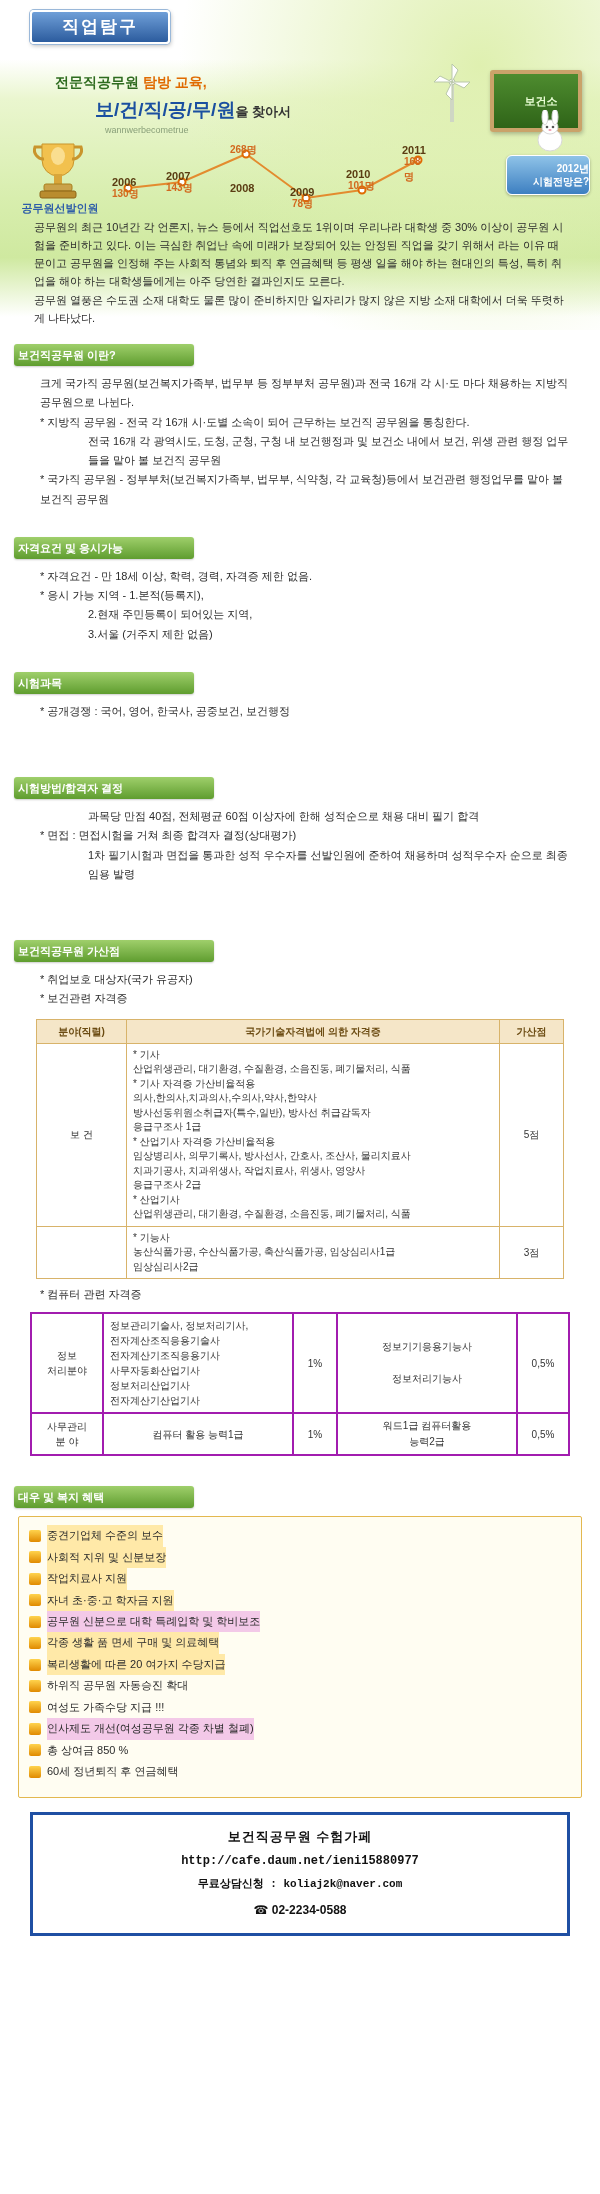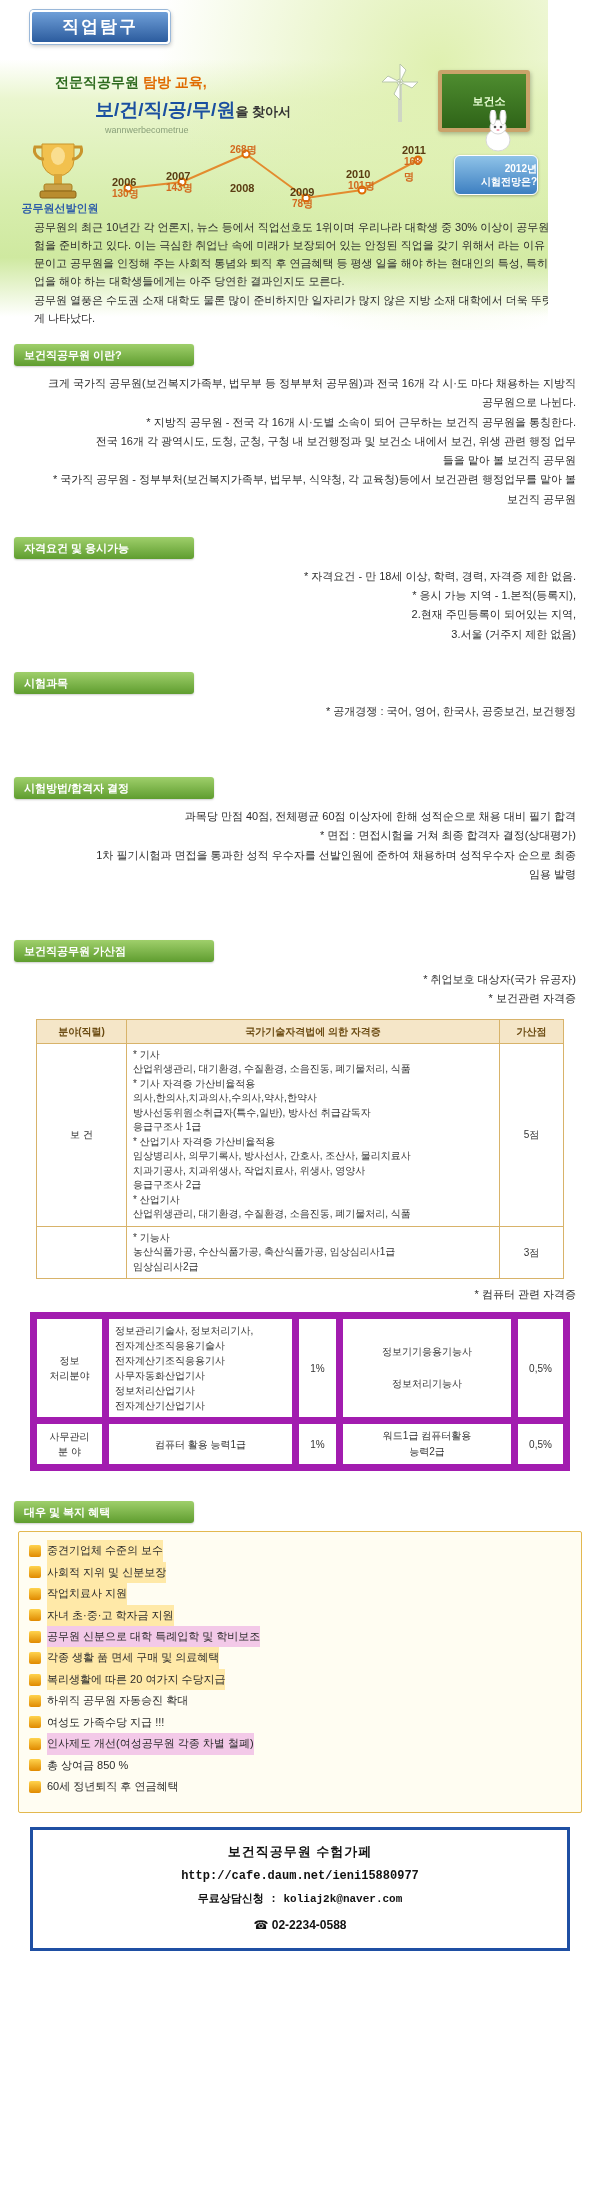--- a/index.html
+++ b/index.html
@@ -10,21 +10,21 @@
     background:#ffffff;
     color:#333;
     font-size:11px;
     line-height:1.5;
   }
   .page { width:600px; position:relative; background:#fff; }
 
   
   .hero {
     position:relative;
-    width:548px;
+    width:600px;
     height:330px;
     background:
       radial-gradient(circle at 80% 20%, #dff0b0 0%, rgba(223,240,176,0) 55%),
       linear-gradient(#ffffff 0%, #ffffff 18%, #eaf6cf 30%, #d8eeae 60%, #cfe9a0 78%, #ffffff 96%);
     overflow:hidden;
   }
   .title-badge {
     position:absolute; left:30px; top:10px;
     width:140px; height:34px;
     background:linear-gradient(#6f9fd8,#2c5c9e);
@@ -97,43 +97,43 @@
     font-size:11px; color:#2b2b2b; line-height:1.65;
   }
 
   
   .sec-head {
     margin:14px 0 8px 14px;
     width:180px; height:22px;
     background:linear-gradient(#9fcf6b,#5f9d2f);
     border-radius:3px;
     color:#fff; font-size:11px; font-weight:bold;
-    display:flex; align-items:center; padding-left:10px;
+    display:flex; align-items:center; padding-left:4px;
     box-shadow:0 1px 2px rgba(0,0,0,.2);
   }
   .sec-head.wide { width:200px; }
   .sec-body { margin:0 24px 4px 28px; }
-  .li { font-size:11px; color:#2b2b2b; line-height:1.75;text-align:right; }
+  .li { font-size:11px; color:#2b2b2b; line-height:1.75; }
   .li.ind { padding-left:12px; }
   .li.ind2 { padding-left:60px; }
   .gap { height:10px; }
   .big-gap { height:38px; }
 
   
   table { border-collapse:collapse; font-size:10px; }
   .tbl { margin:10px auto 6px auto; width:528px; background:#fff; }
   .tbl th, .tbl td {
     border:1px solid #d8b36a; padding:4px 6px; vertical-align:middle;
   }
   .tbl th {
     background:#f5e6c8; color:#6b4b12; font-weight:bold; text-align:center;
   }
   .tbl td.ctr { text-align:center; }
   .tbl2 { margin:8px auto 6px auto; width:540px; }
-  .tbl2 th, .tbl2 td { border:7px solid #a21caf; padding:4px 6px; }
+  .tbl2 th, .tbl2 td { border:2px solid #a21caf; padding:4px 6px; }
   .tbl2 td.ctr { text-align:center; }
 
   
   .benefit-box {
     margin:8px 18px 10px 18px;
     border:1px solid #e3b84f;
     background:#fffdf2;
     padding:8px 10px 14px 10px;
     border-radius:2px;
   }

